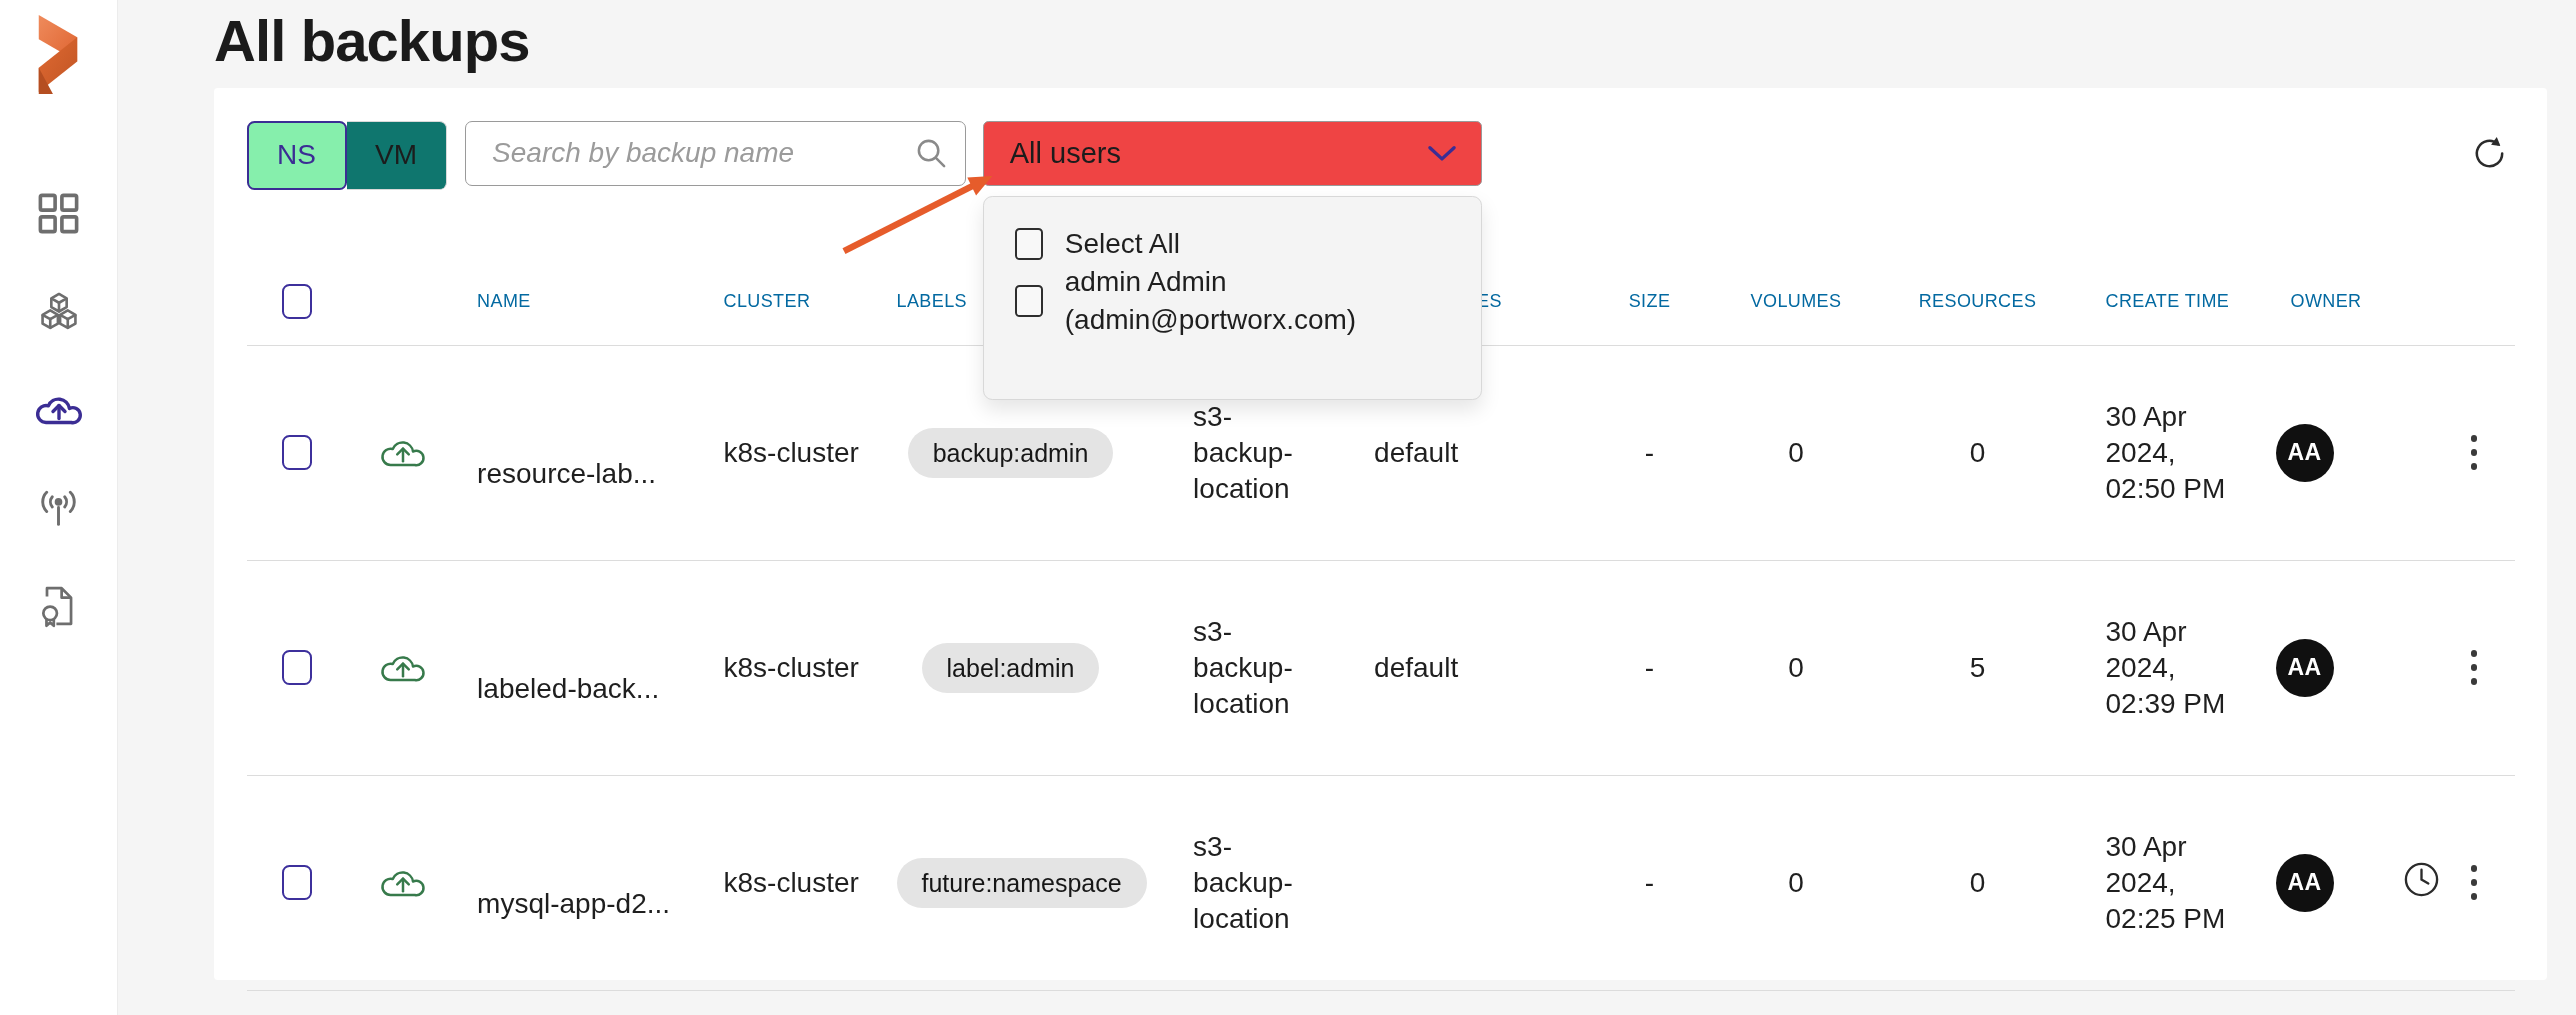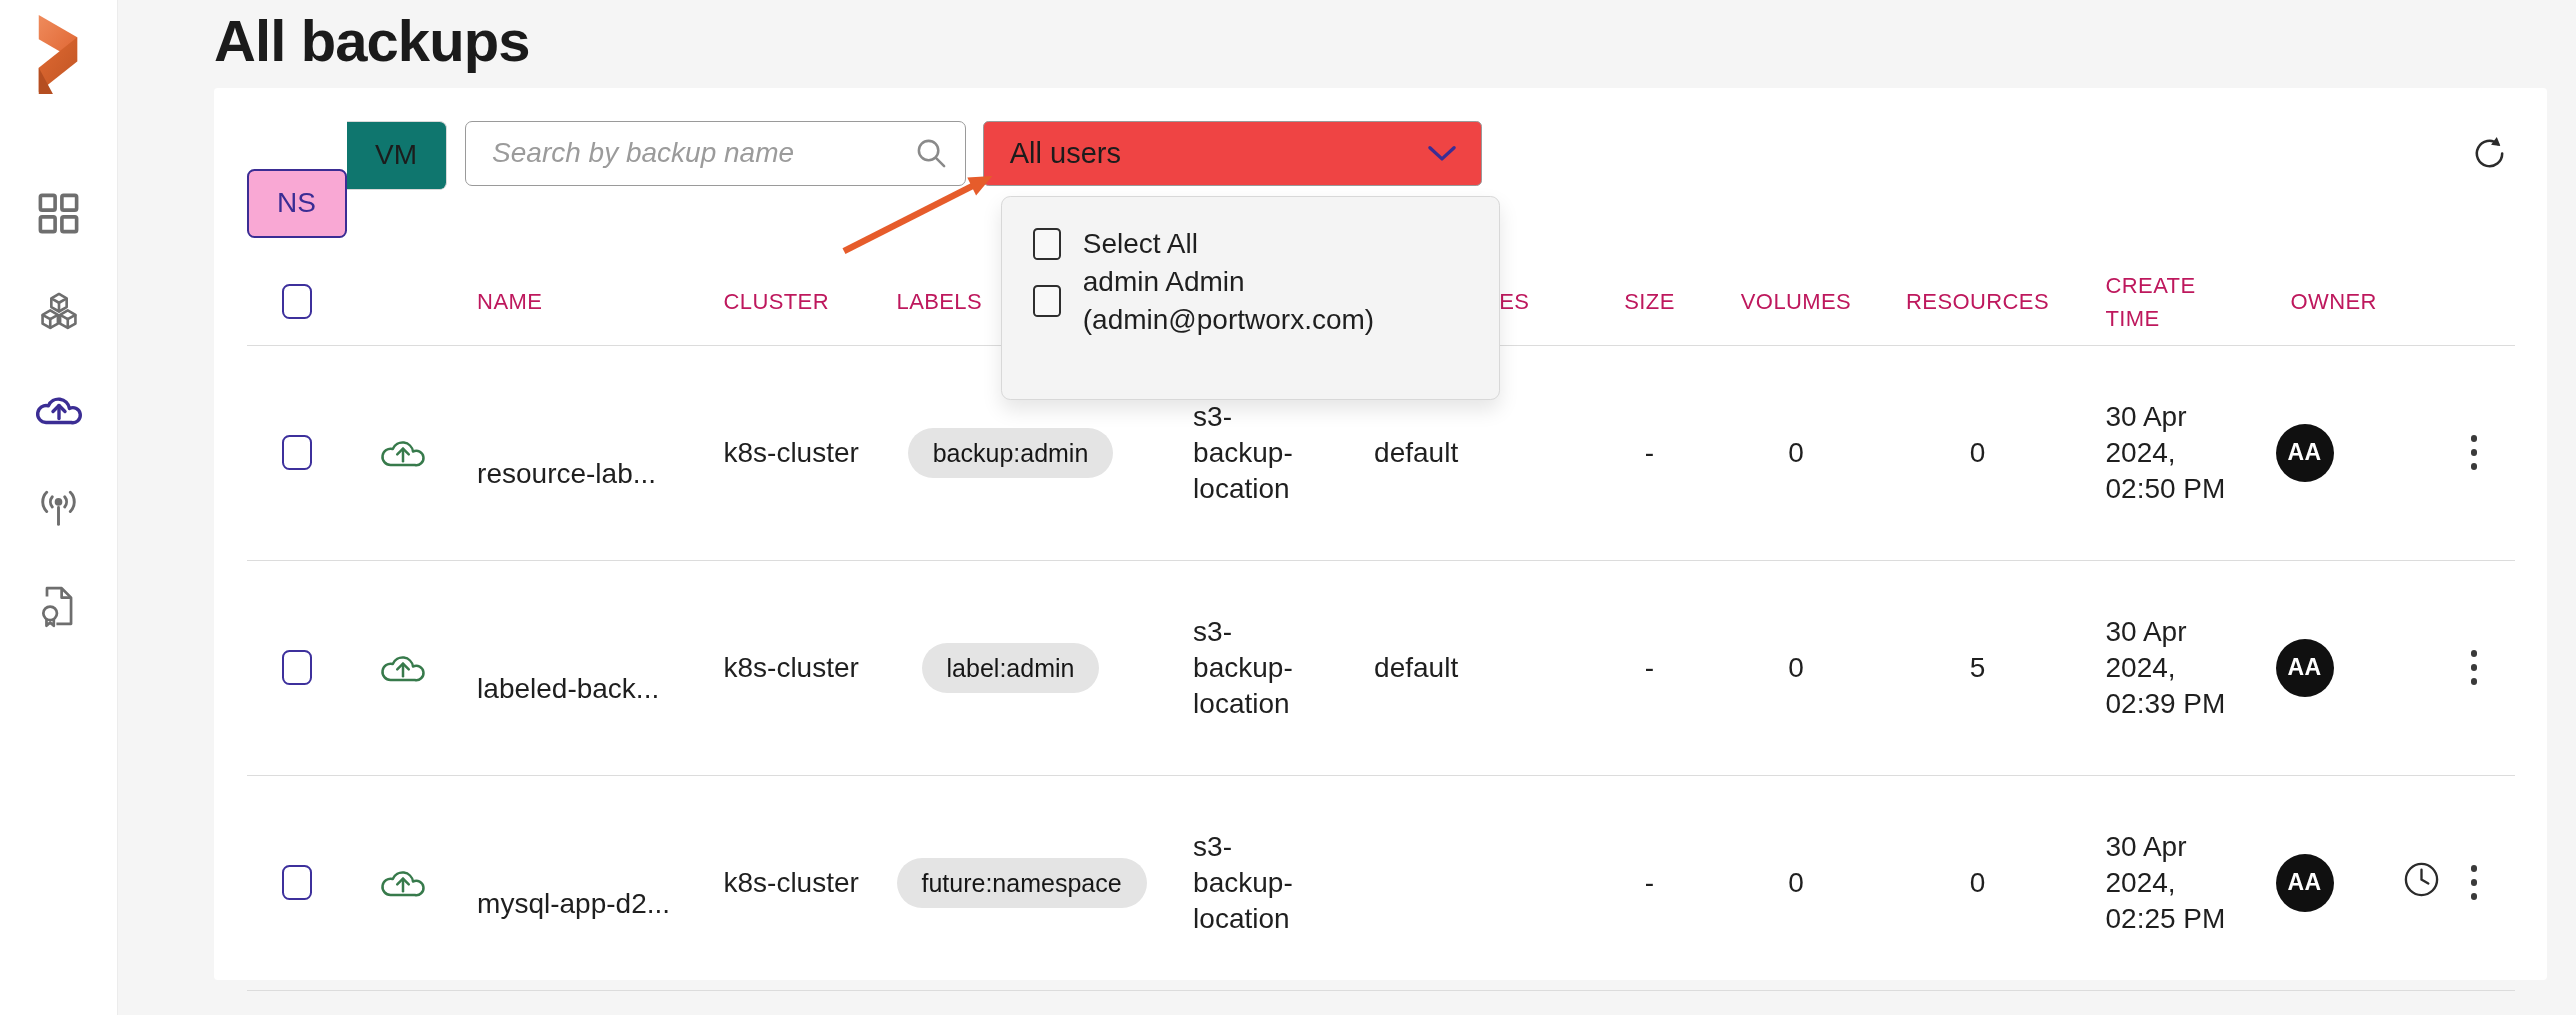--- a/index.html
+++ b/index.html
@@ -19,43 +19,43 @@
   .main { flex:1; display:flex; flex-direction:column; }
   h1.page-title { margin:5.6px 0 0 96px; font-size:58px; line-height:69px; font-weight:700; color:#1b1b1b; letter-spacing:-0.9px; }
   .card { position:relative; margin:13px 30px 0 96px; width:2333px; background:#ffffff; border-radius:3.7px; padding:33px 32.5px 0 32.5px; height:892px; }
 
   
   .toolbar { display:flex; align-items:flex-start; height:69px; }
   .toggle { display:flex; }
   .seg { width:100px; height:69px; font-size:28px; font-family:"Liberation Sans",sans-serif; background:#0f766e; border:1.9px solid #d9d9d9; color:#1c1c1c; cursor:pointer; }
   .seg.left { border-radius:7.4px 0 0 7.4px; }
   .seg.right { border-radius:0 7.4px 7.4px 0; border-left:none; }
-  .seg.selected { background:#f9a8d4; border:2.8px solid #3b2d94; color:#3b2d94; border-radius:7.4px;margin-top:48px; }
+  .seg.selected { background:#86efac; border:2.8px solid #3b2d94; color:#3b2d94; border-radius:7.4px; }
   .searchbox { position:relative; margin-left:18.6px; width:501px; height:65px; }
   .searchbox input { width:100%; height:100%; border:1.9px solid #9a9a9a; border-radius:7px; font-size:28px; padding:0 65px 0 26px; font-family:"Liberation Sans",sans-serif; color:#1f1f1f; background:#fff; }
   .searchbox input::placeholder { color:#9b9b9b; font-style:italic; }
   .searchbox .mag { position:absolute; right:18.6px; top:16px; }
 
   .selectwrap { position:relative; margin-left:16.7px; width:499px; }
   .select { width:499px; height:65px; border:1.9px solid #9a9a9a; border-radius:5.6px; background:#ef4444; display:flex; align-items:center; justify-content:space-between; padding:0 24px 0 26px; font-size:29px; color:#1c1c1c; cursor:pointer; }
-  .panel { position:absolute; top:75px; left:18px; width:499px; height:204px; background:#f4f4f4; border:0.9px solid #d8d8d8; border-radius:9.3px; box-shadow:0 9.3px 20.4px rgba(0,0,0,0.10); z-index:5; padding:28px 33px 0 31px; }
+  .panel { position:absolute; top:75px; left:0; width:499px; height:204px; background:#f4f4f4; border:0.9px solid #d8d8d8; border-radius:9.3px; box-shadow:0 9.3px 20.4px rgba(0,0,0,0.10); z-index:5; padding:28px 33px 0 31px; }
   .opt { display:flex; align-items:center; gap:22px; cursor:pointer; }
   .opt + .opt { }
   .cb { width:28px; height:32px; min-width:28px; border:2.8px solid #2e2e2e; border-radius:4.6px; background:#f8f8f8; }
   .opt-label { font-size:28px; line-height:38px; color:#1f1f1f; max-width:371px; }
 
   .refresh-btn { margin-left:auto; align-self:center; background:none; border:none; cursor:pointer; padding:5.6px; }
 
   
   .annotation { position:absolute; left:613px; top:76px; z-index:6; pointer-events:none; }
 
   
   .table { margin-top:69px; }
   .trow { display:grid; grid-template-columns:100px 113px 251px 186px 279px 181px 228px 130px 163px 200px 176px 102px 160px; align-items:center; }
-  .thead { height:87px; border-bottom:1.9px solid #dcdcdc; font-size:22px; font-weight:400; color:#be185d; letter-spacing:0.4px; }
+  .thead { height:87px; border-bottom:1.9px solid #dcdcdc; font-size:18px; font-weight:400; color:#0369a1; letter-spacing:0.4px; }
   .tbody-row { height:215px; border-bottom:1.9px solid #dcdcdc; font-size:28px; }
   .hcell { white-space:normal; }
   .hc-name { padding-left:17.6px; }
   .hc-cluster { padding-left:13px; }
   .hc-center { text-align:center; }
   .hc-create { padding-left:28px; line-height:33px; max-width:158px; }
   .hc-owner { padding-left:37px; white-space:nowrap; }
   .cell-check { display:flex; justify-content:center; }
   .rowcb { width:30px; height:35px; border:2.8px solid #3d309c; border-radius:7.4px; background:#fff; cursor:pointer; }
   .cell-icon { display:flex; justify-content:center; }

